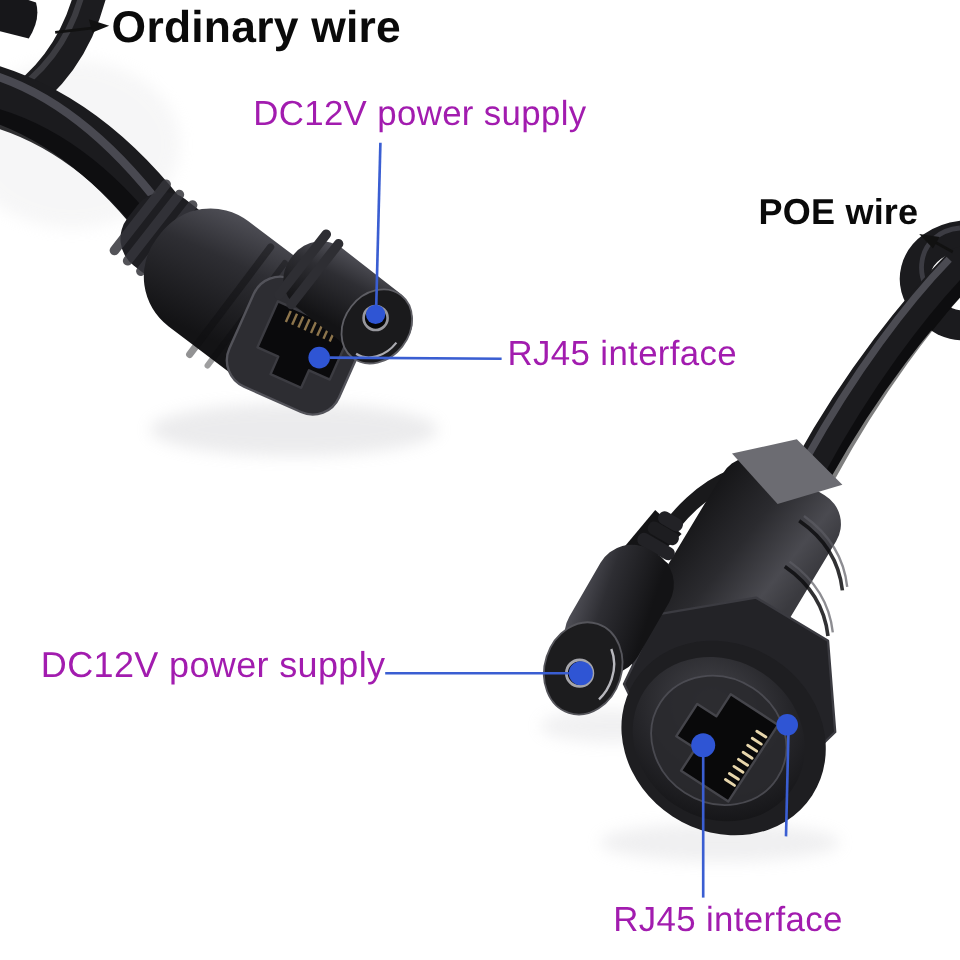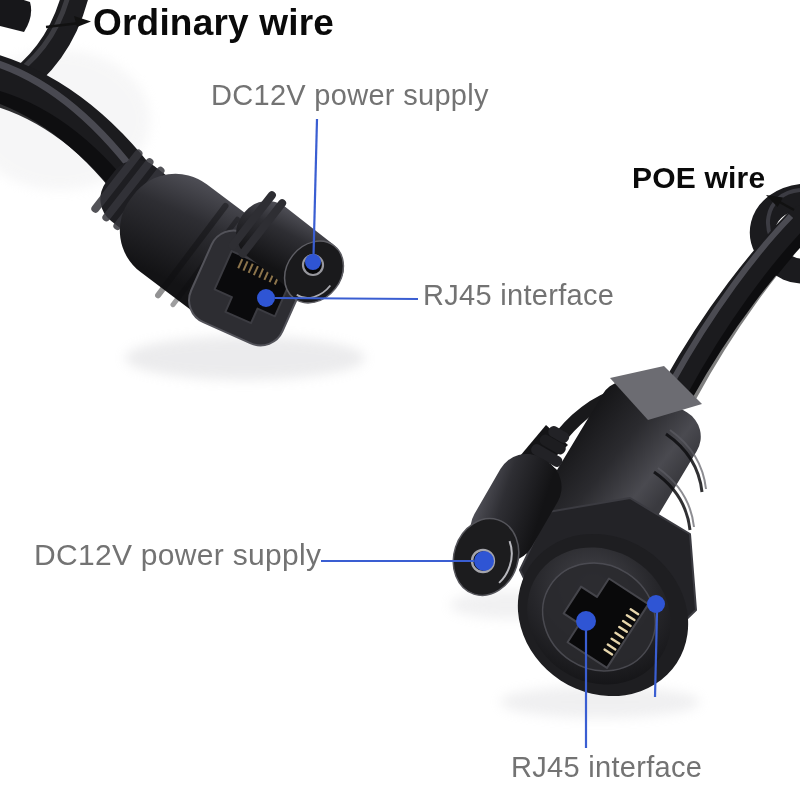--- a/index.html
+++ b/index.html
@@ -1,20 +1,20 @@
 <!DOCTYPE html>
 <html><head>
 <meta charset="utf-8">
 <style>
   html,body{margin:0;padding:0;}
   body{width:800px;height:800px;background:#ffffff;position:relative;overflow:hidden;
        font-family:"Liberation Sans",sans-serif;}
   .stage{position:absolute;left:0;top:0;width:800px;height:800px;}
   svg{position:absolute;left:0;top:0;}
-  .label{position:absolute;white-space:nowrap;color:#737373;font-size:29px;
+  .label{position:absolute;white-space:nowrap;color:#a21caf;font-size:29px;
          font-family:"Liberation Sans",sans-serif;letter-spacing:.3px;}
   .label.bold{font-weight:700;color:#0a0a0a;letter-spacing:.2px;}
 </style>
 </head>
 <body>
 
 <div class="stage">
 
 <svg width="800" height="800" viewBox="0 0 800 800">
   <defs>

